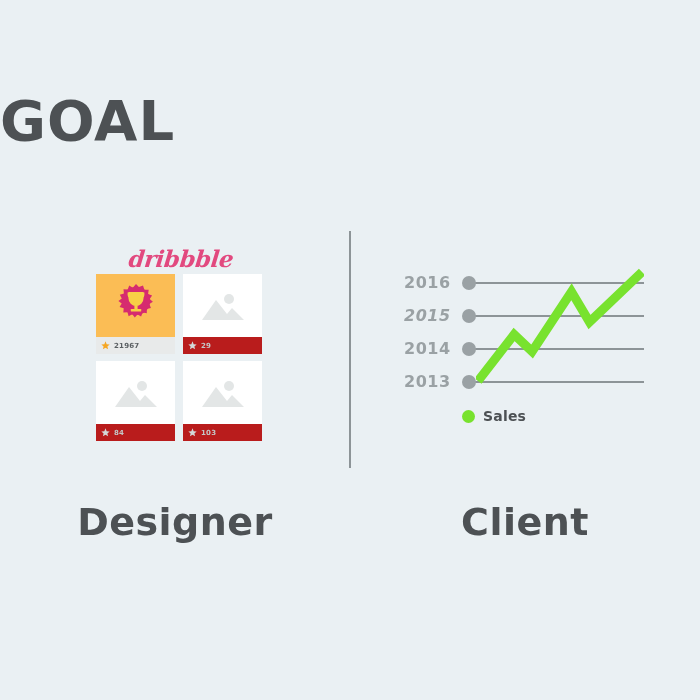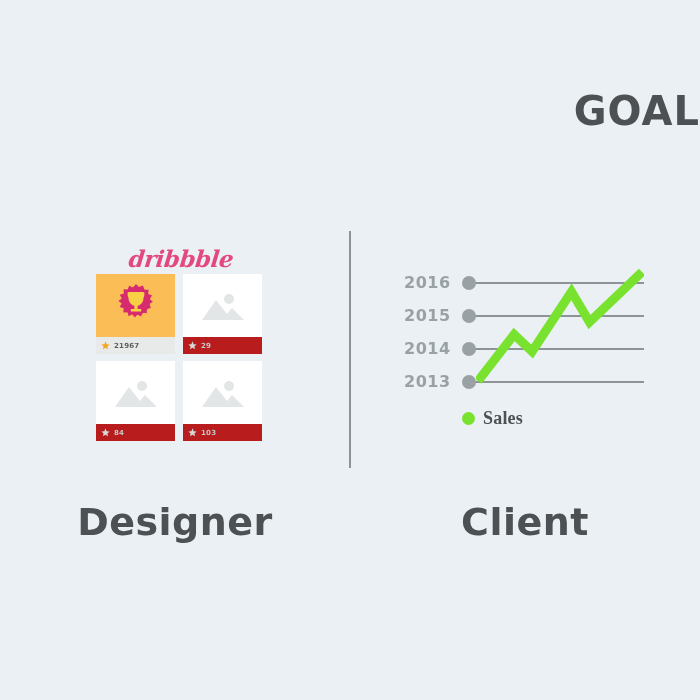--- a/index.html
+++ b/index.html
@@ -21,23 +21,23 @@
     width: 700px;
     height: 700px;
   }
 
   
   .page-title {
     position: absolute;
     top: 88px;
     left: 0;
     width: 700px;
-    text-align: right;
+    text-align: left;
     font-family: "DejaVu Sans", sans-serif;
-    font-size: 40px;
+    font-size: 56px;
     font-weight: bold;
     letter-spacing: 1px;
     color: #4d5154;
   }
 
   
   .divider {
     position: absolute;
     left: 349px;
     top: 231px;
@@ -177,25 +177,24 @@
     padding-left: 58px;
   }
   .legend-dot {
     width: 13px;
     height: 13px;
     border-radius: 50%;
     background: #78e22e;
     flex: 0 0 auto;
   }
   .legend-label {
-    font-size: 18px;
+    font-size: 14px;
     font-weight: bold;
     color: #4d5154;
     letter-spacing: 0.2px;
-    font-family: Liberation Serif, serif;
   }
 
   
   .caption {
     position: absolute;
     top: 500px;
     font-size: 38px;
     font-weight: bold;
     color: #4d5154;
     letter-spacing: 0.5px;
@@ -295,21 +294,21 @@
 
     <div class="chart-rows">
 
       <div class="chart-row">
         <span class="year-label" style="color: rgb(154, 161, 164);">2016</span>
         <span class="row-dot" style="background: rgb(154, 161, 164);"></span>
         <span class="row-line" style="background: rgb(141, 148, 151);"></span>
       </div>
 
       <div class="chart-row">
-        <span class="year-label" style="color: rgb(154, 161, 164);">2015</span>
+        <span class="year-label" style="color: rgb(154, 161, 164); font-style: italic;">2015</span>
         <span class="row-dot" style="background: rgb(154, 161, 164);"></span>
         <span class="row-line" style="background: rgb(141, 148, 151);"></span>
       </div>
 
       <div class="chart-row">
         <span class="year-label" style="color: rgb(154, 161, 164);">2014</span>
         <span class="row-dot" style="background: rgb(154, 161, 164);"></span>
         <span class="row-line" style="background: rgb(141, 148, 151);"></span>
       </div>
 

